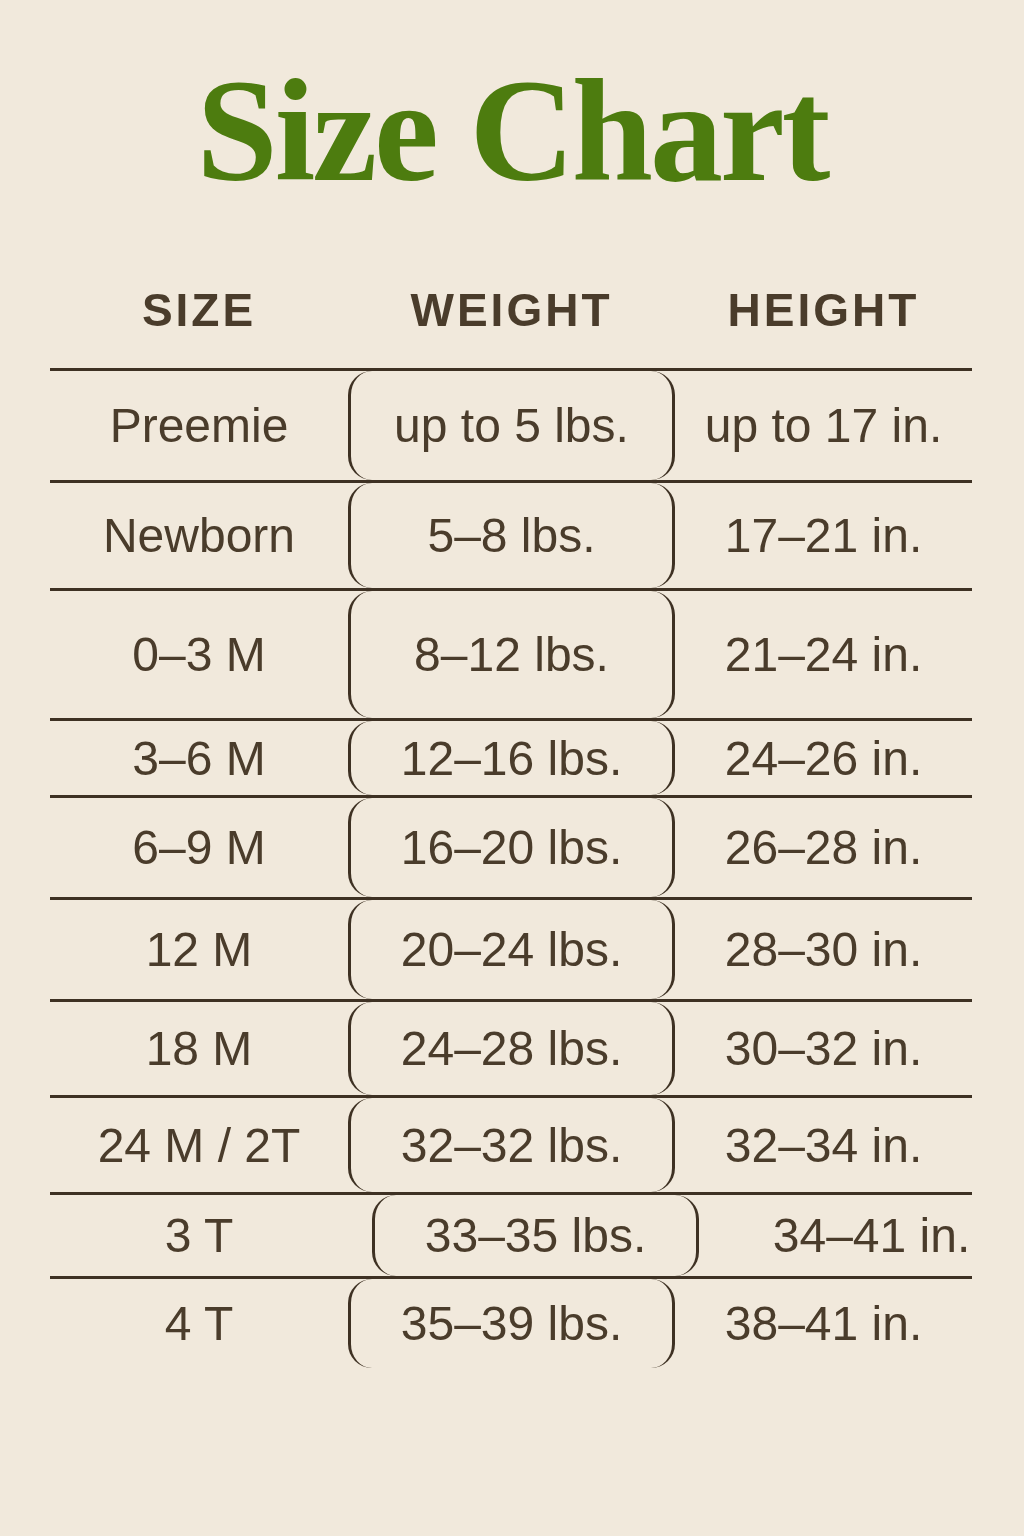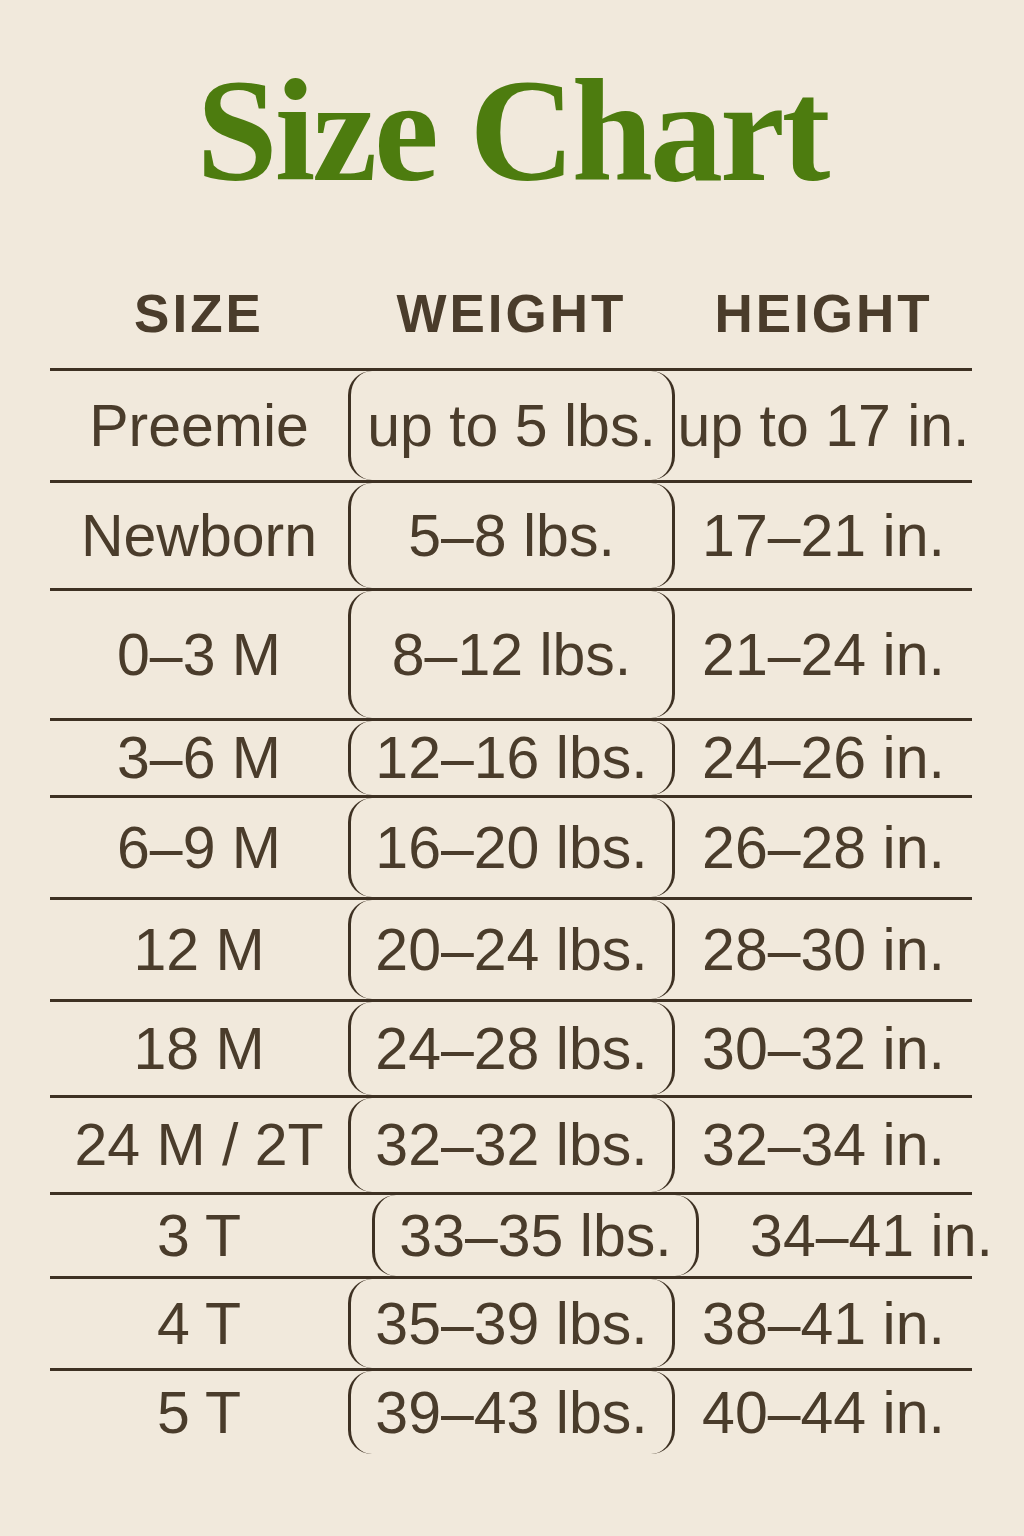--- a/index.html
+++ b/index.html
@@ -31,21 +31,21 @@
     position: absolute;
     top: 283px;
     left: 50px;
     width: 922px;
     display: grid;
     grid-template-columns: 298px 327px 297px;
   }
   .hcell {
     text-align: center;
     font-weight: 700;
-    font-size: 53px;
+    font-size: 46px;
     letter-spacing: 3px;
     color: #4a3c2b;
   }
   .size-table {
     position: absolute;
     top: 368px;
     left: 50px;
     width: 922px;
   }
   .row {
@@ -61,21 +61,21 @@
   .row:nth-child(6)  { height: 102px; }
   .row:nth-child(7)  { height: 96px; }
   .row:nth-child(8)  { height: 97px; }
   .row:nth-child(9)  { height: 84px; gap: 24px; }
   .row:nth-child(10) { height: 92px; }
   .row:nth-child(11) { height: 86px; }
   .cell {
     display: flex;
     align-items: center;
     justify-content: center;
-    font-size: 59px;
+    font-size: 48px;
     color: #4a3c2b;
     white-space: nowrap;
   }
   .c2 {
     border-left: 3px solid #3e3123;
     border-right: 3px solid #3e3123;
     border-radius: 24px;
   }
 </style>
 </head>
@@ -146,20 +146,15 @@
       <div class="cell c2">33–35 lbs.</div>
       <div class="cell c3">34–41 in.</div>
     </div>
 
     <div class="row">
       <div class="cell c1">4 T</div>
       <div class="cell c2">35–39 lbs.</div>
       <div class="cell c3">38–41 in.</div>
     </div>
 
-    <div class="row">
-      <div class="cell c1">5 T</div>
-      <div class="cell c2">39–43 lbs.</div>
-      <div class="cell c3">40–44 in.</div>
-    </div>
 
   </div>
 </div>
 
 </body></html>

